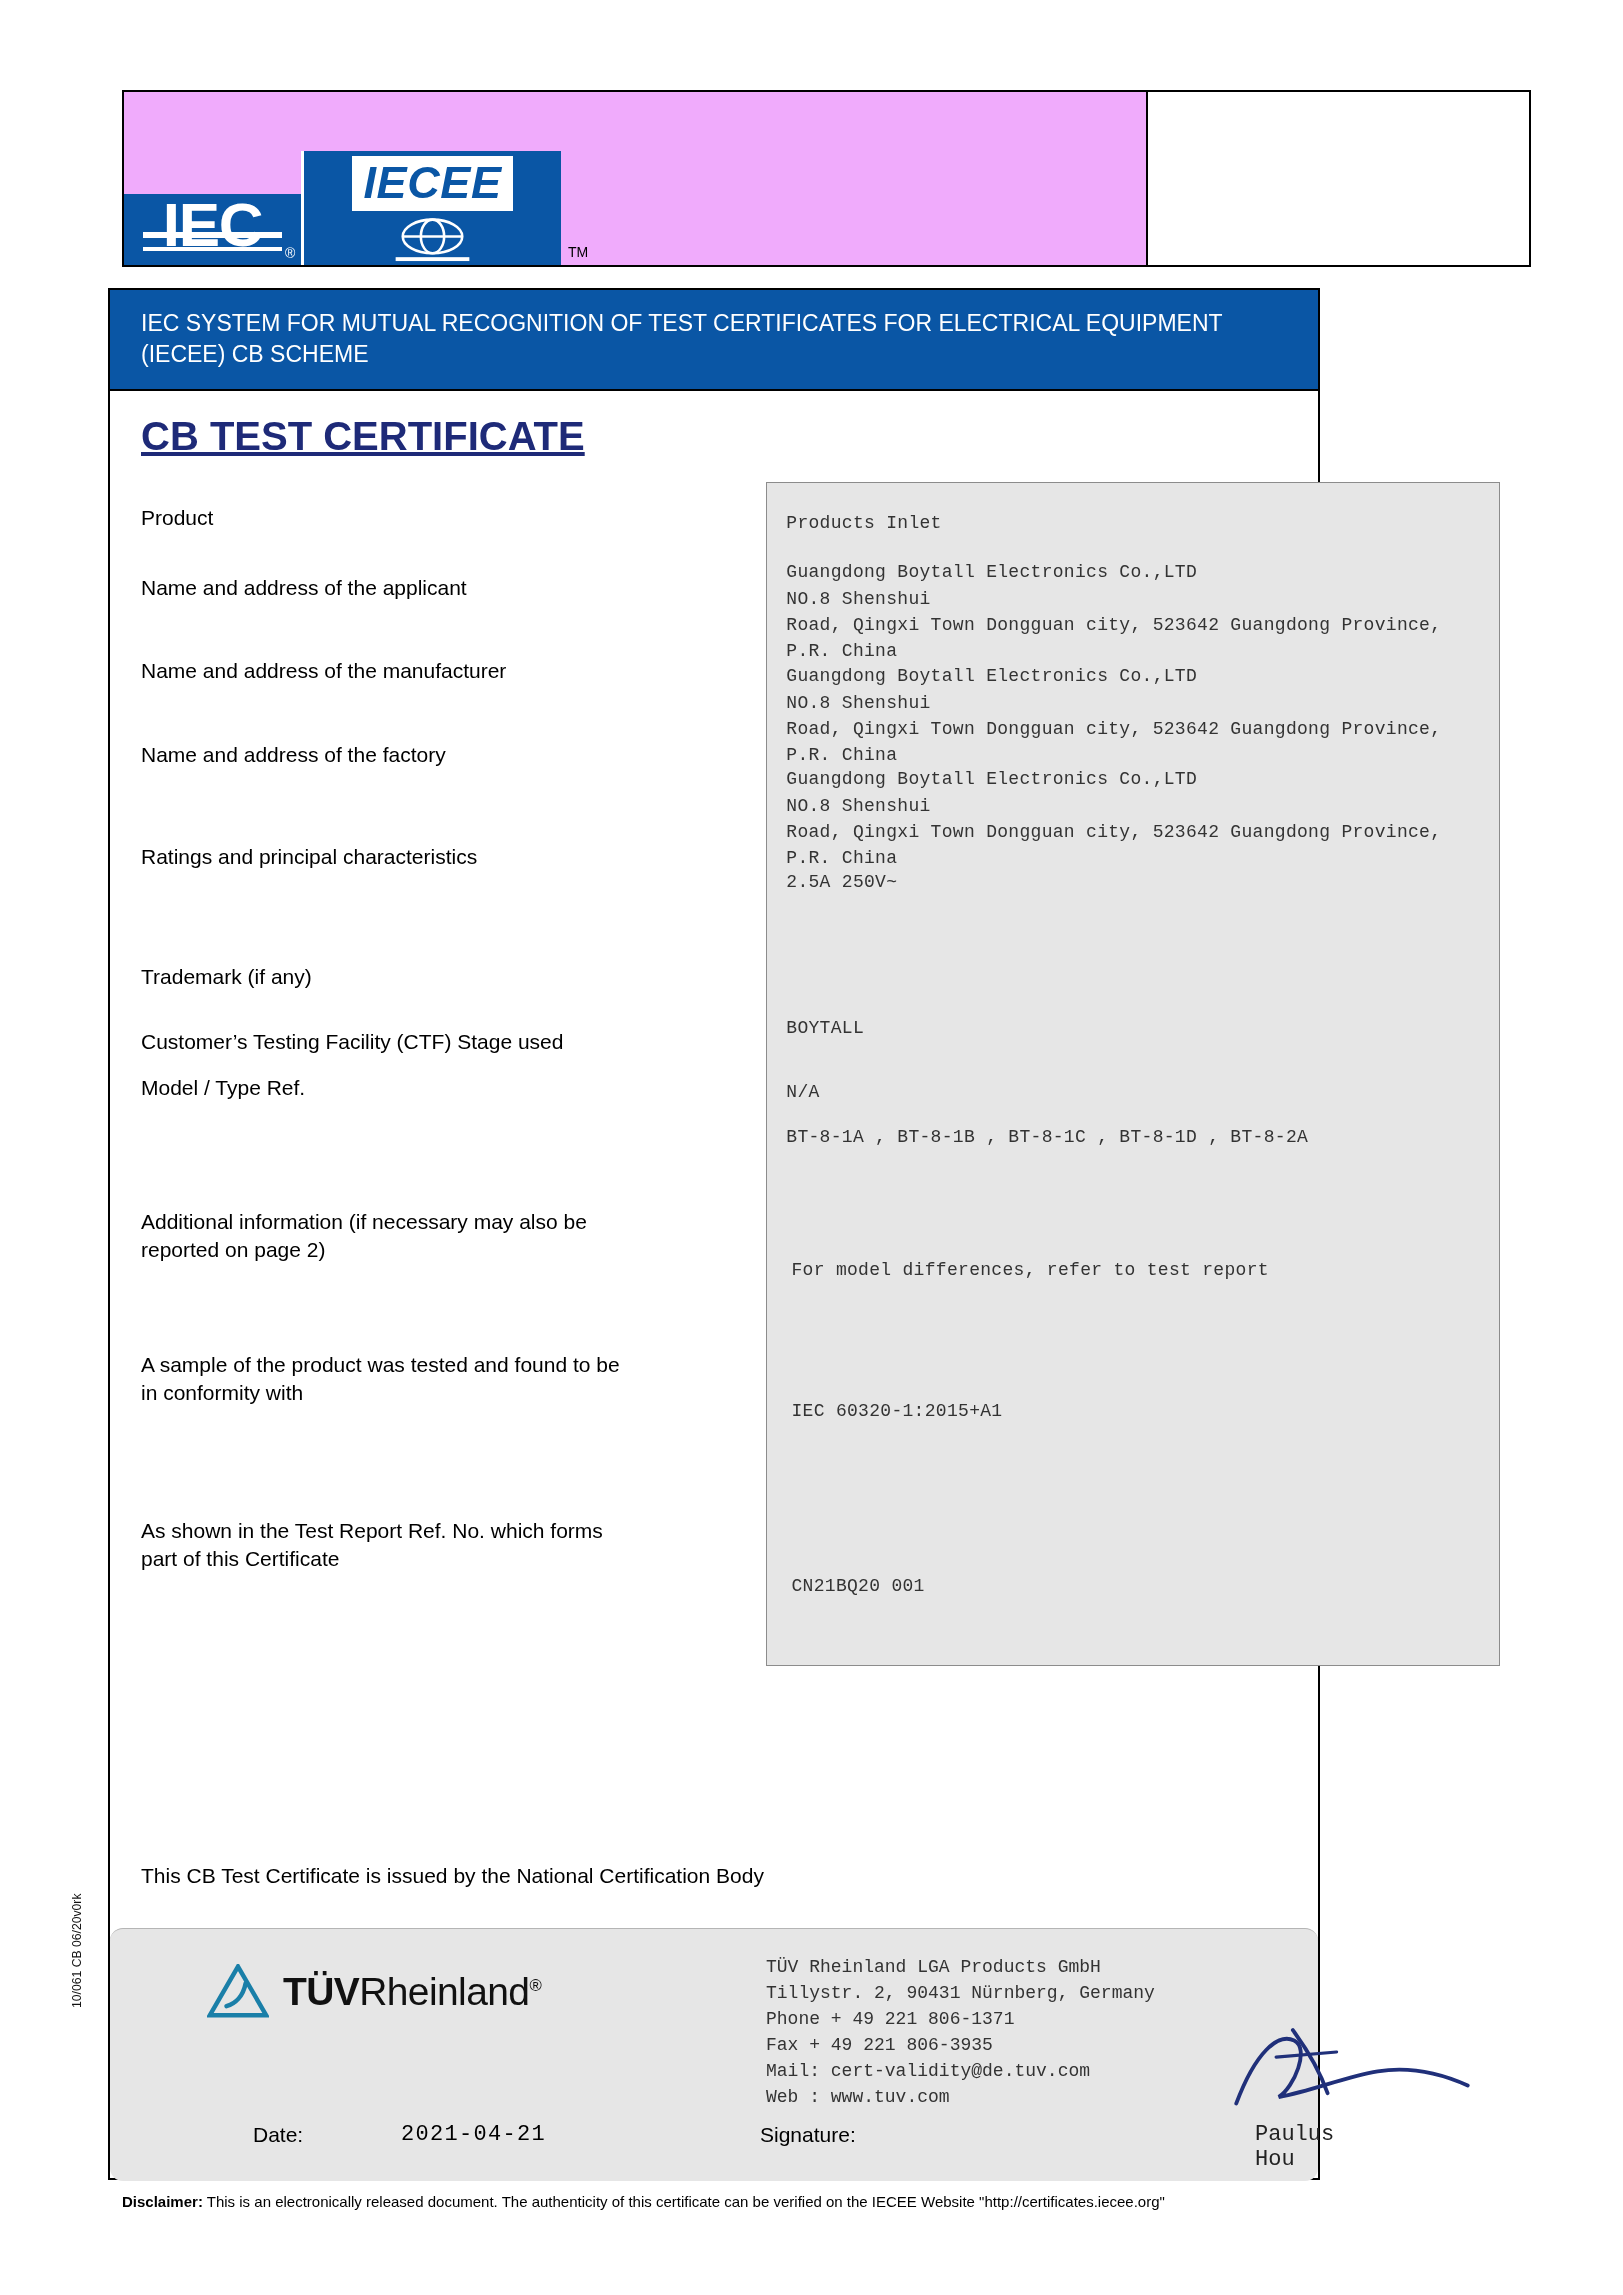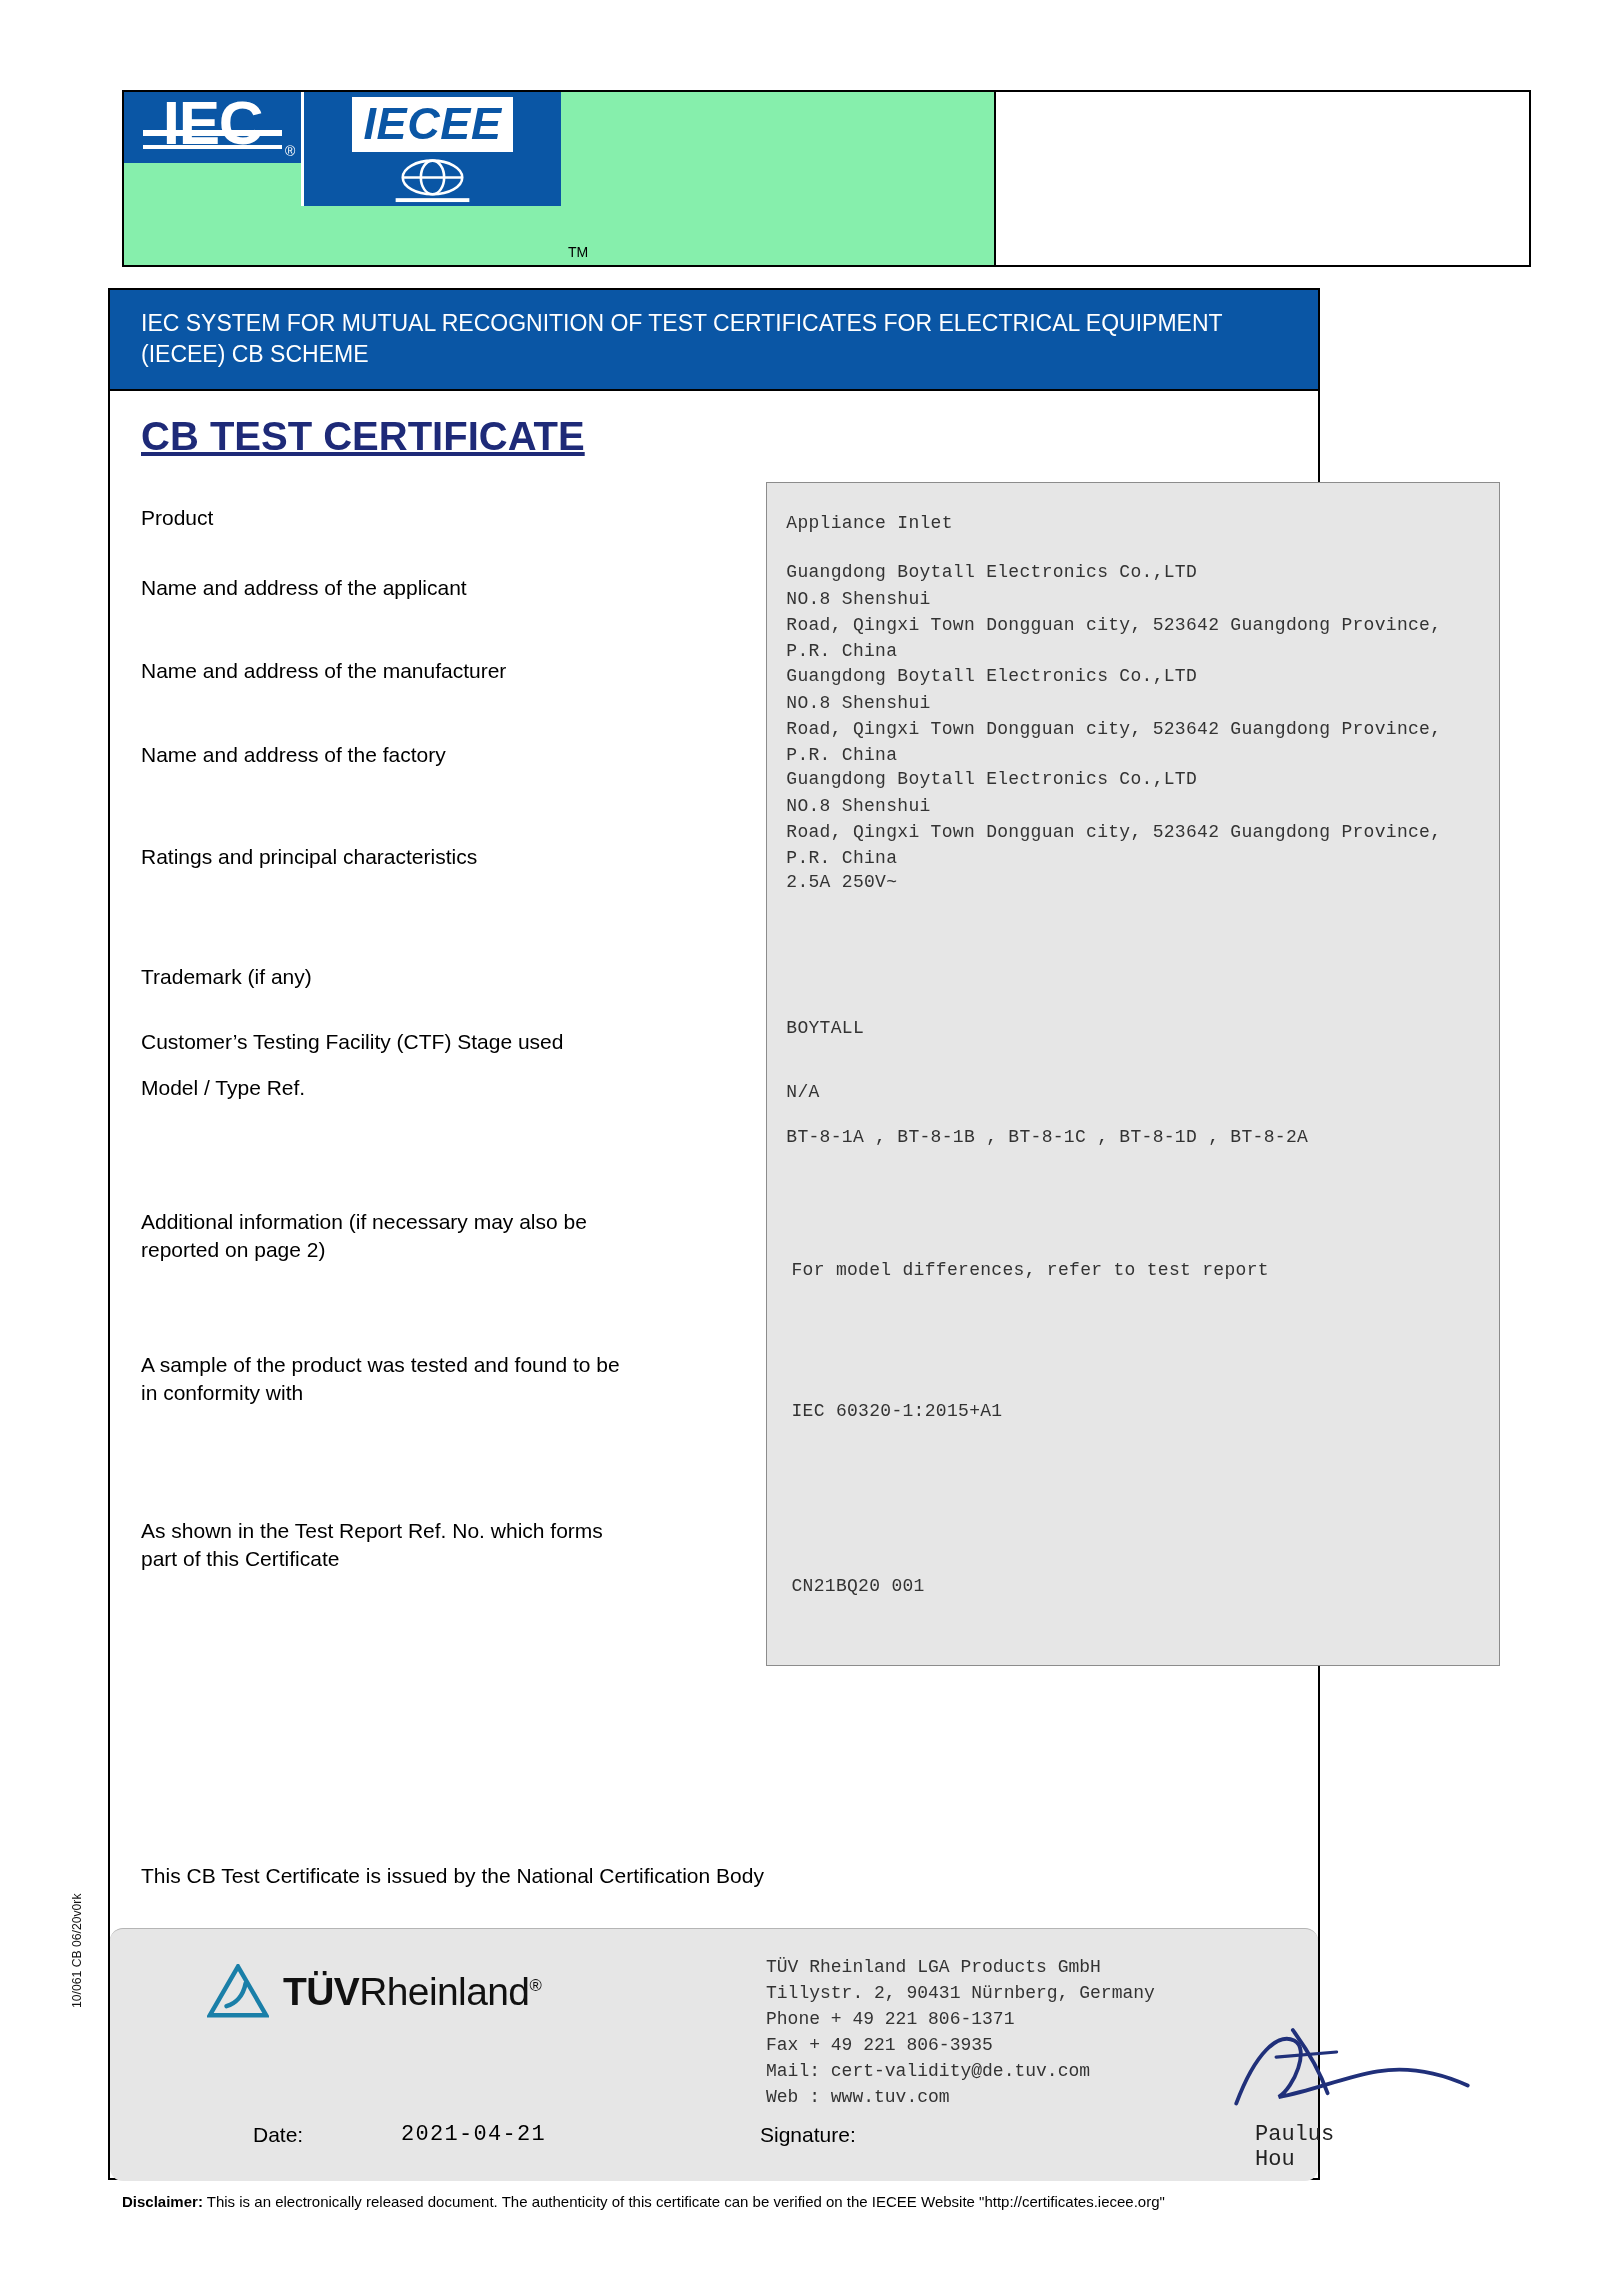--- a/index.html
+++ b/index.html
@@ -25,26 +25,26 @@
     position: absolute;
     left: 122px;
     top: 90px;
     width: 1409px;
     height: 177px;
     display: flex;
     border: 2.6px solid #000;
     box-sizing: border-box;
   }
   .logo-cell {
-    width: 872px;
-    display: flex;
-    align-items: flex-start;
+    width: 1024px;
+    display: flex;
+    align-items: flex-end;
     box-sizing: border-box;
     border-right: 2.6px solid #000;
-    background: #86efac;
+    background: #f0abfc;
   }
   .iec-block {
     width: 177px;
     background: #0a56a5;
     position: relative;
     display: flex;
     align-items: center;
     justify-content: center;
     flex-shrink: 0;
   }
@@ -364,21 +364,21 @@
         <div class="label" style="top:367px;">Ratings and principal characteristics</div>
         <div class="label" style="top:487px;">Trademark (if any)</div>
         <div class="label" style="top:552px;width:515px;">Customer’s Testing Facility (CTF) Stage used</div>
         <div class="label" style="top:598px;">Model / Type Ref.</div>
         <div class="label" style="top:732px;width:489px;">Additional information (if necessary may also be reported on page 2)</div>
         <div class="label" style="top:875px;width:489px;">A sample of the product was tested and found to be in conformity with</div>
         <div class="label" style="top:1041px;width:502px;">As shown in the Test Report Ref. No. which forms part of this Certificate</div>
       </div>
 
       <div class="values-box">
-        <div class="value" style="left:19.3px; top:27px;">Appliance Inlet</div>
+        <div class="value" style="left:19.3px; top:27px;">Products Inlet</div>
         <div class="value" style="left:19.3px; top:76px;">Guangdong Boytall Electronics Co.,LTD
 NO.8 Shenshui
 Road, Qingxi Town Dongguan city, 523642 Guangdong Province,
 P.R. China</div>
         <div class="value" style="left:19.3px; top:180px;">Guangdong Boytall Electronics Co.,LTD
 NO.8 Shenshui
 Road, Qingxi Town Dongguan city, 523642 Guangdong Province,
 P.R. China</div>
         <div class="value" style="left:19.3px; top:283px;">Guangdong Boytall Electronics Co.,LTD
 NO.8 Shenshui

